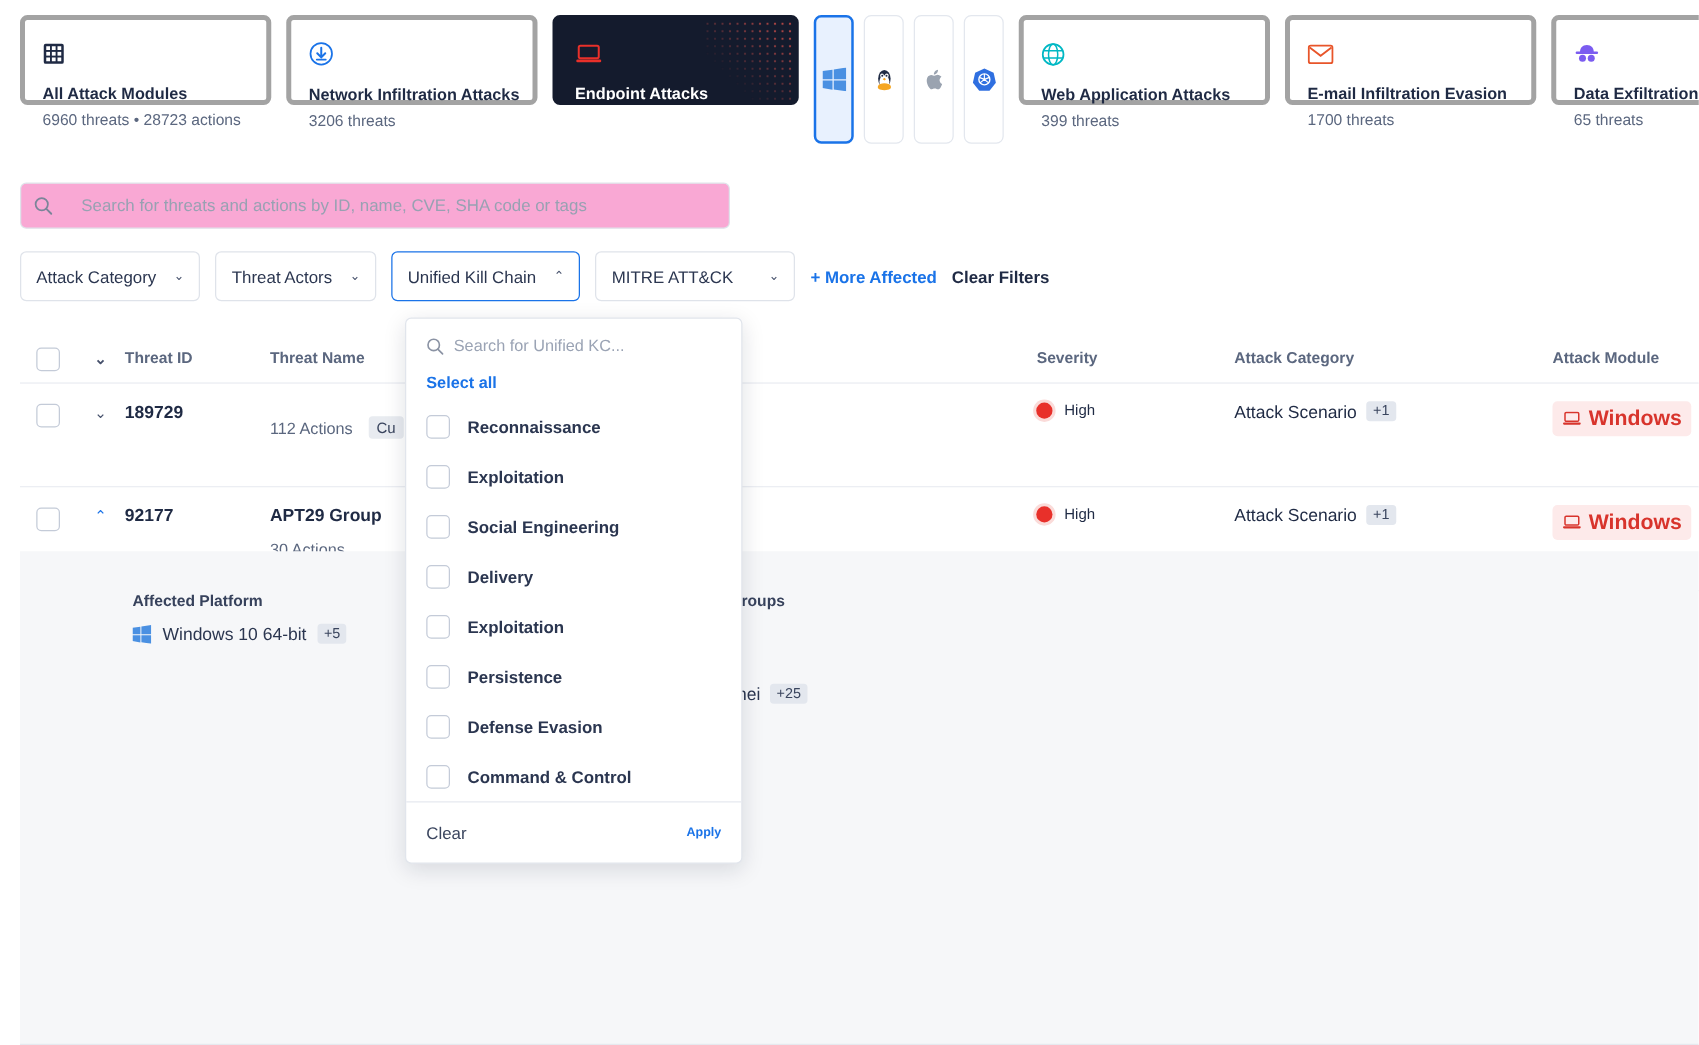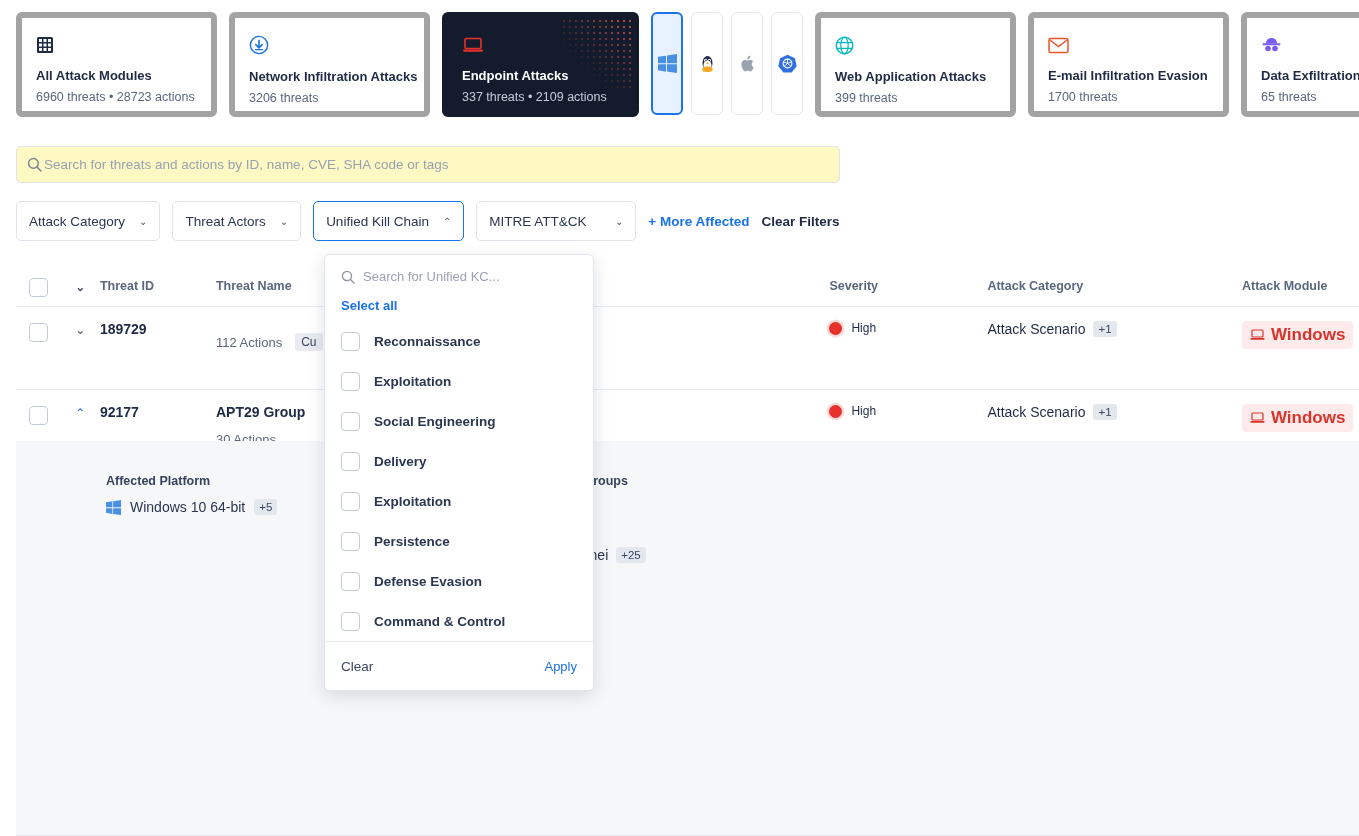--- a/index.html
+++ b/index.html
@@ -14,22 +14,22 @@
 
   
   .modules-strip {
     position: absolute; left: 0; top: 0; width: 1359px; height: 130px;
     display: flex; align-items: flex-start; gap: 12px;
     padding: 12px 0 0 16px;
     overflow: hidden;
   }
   .mod-card {
     flex: 0 0 auto;
-    width: 201px; height: 105px;
-    border: 6px solid #a3a3a3; border-radius: 6px;
+    width: 201px; height: 72px;
+    border: 4px solid #a3a3a3; border-radius: 6px;
     background: #fff;
     padding: 14px 14px 0 14px;
     position: relative;
   }
   .mod-card.wide { width: 197px; }
   .mod-card.active {
     background: #141b2d; border-color: #141b2d;
     overflow: hidden;
   }
   .mod-card.active .mod-title { color: #ffffff; }
@@ -55,25 +55,25 @@
     width: 32px; height: 103px;
     border: 1px solid #e3e7ee; border-radius: 6px;
     background: #fff;
     display: flex; align-items: center; justify-content: center;
   }
   .os-tile.selected { border: 2px solid #1a73e8; background: #e8f1fe; }
 
   
   .search-wrap {
     position: absolute; left: 16px; top: 146px;
-    width: 824px; height: 37px;
+    width: 568px; height: 37px;
     border: 1px solid #dfe3ea; border-radius: 5px;
-    display: flex; align-items: center; gap: 2px;
+    display: flex; align-items: center; gap: 23px;
     padding: 0 10px;
-    background: #fef9c3;
+    background: #f9a8d4;
   }
   .search-wrap input {
     border: 0; outline: 0; flex: 1; height: 100%;
     font-family: "Liberation Sans", sans-serif;
     font-size: 13.5px; color: #1f2a44; background: transparent;
   }
   .search-wrap input::placeholder { color: #98a1b2; }
 
   
   .filter-row {
@@ -183,21 +183,21 @@
     display: flex; align-items: center; gap: 14px;
     height: 40px; padding: 0 16px; cursor: pointer;
   }
   .dd-item-label { font-size: 13.5px; font-weight: bold; color: #2b3650; }
   .dd-foot {
     height: 49px; border-top: 1px solid #e6e9ef;
     display: flex; align-items: center; justify-content: space-between;
     padding: 0 16px;
   }
   .dd-clear { font-size: 13.5px; color: #3a455e; cursor: pointer; }
-  .dd-apply { font-size: 13px; color: #1a73e8; font-weight: normal; cursor: pointer; }
+  .dd-apply { font-size: 10px; color: #1a73e8; font-weight: bold; cursor: pointer; }
 
   .ico { display: inline-flex; align-items: center; justify-content: center; }
 </style>
 </head>
 <body>
 
 <div class="page">
 
   <div class="modules-strip">
 

